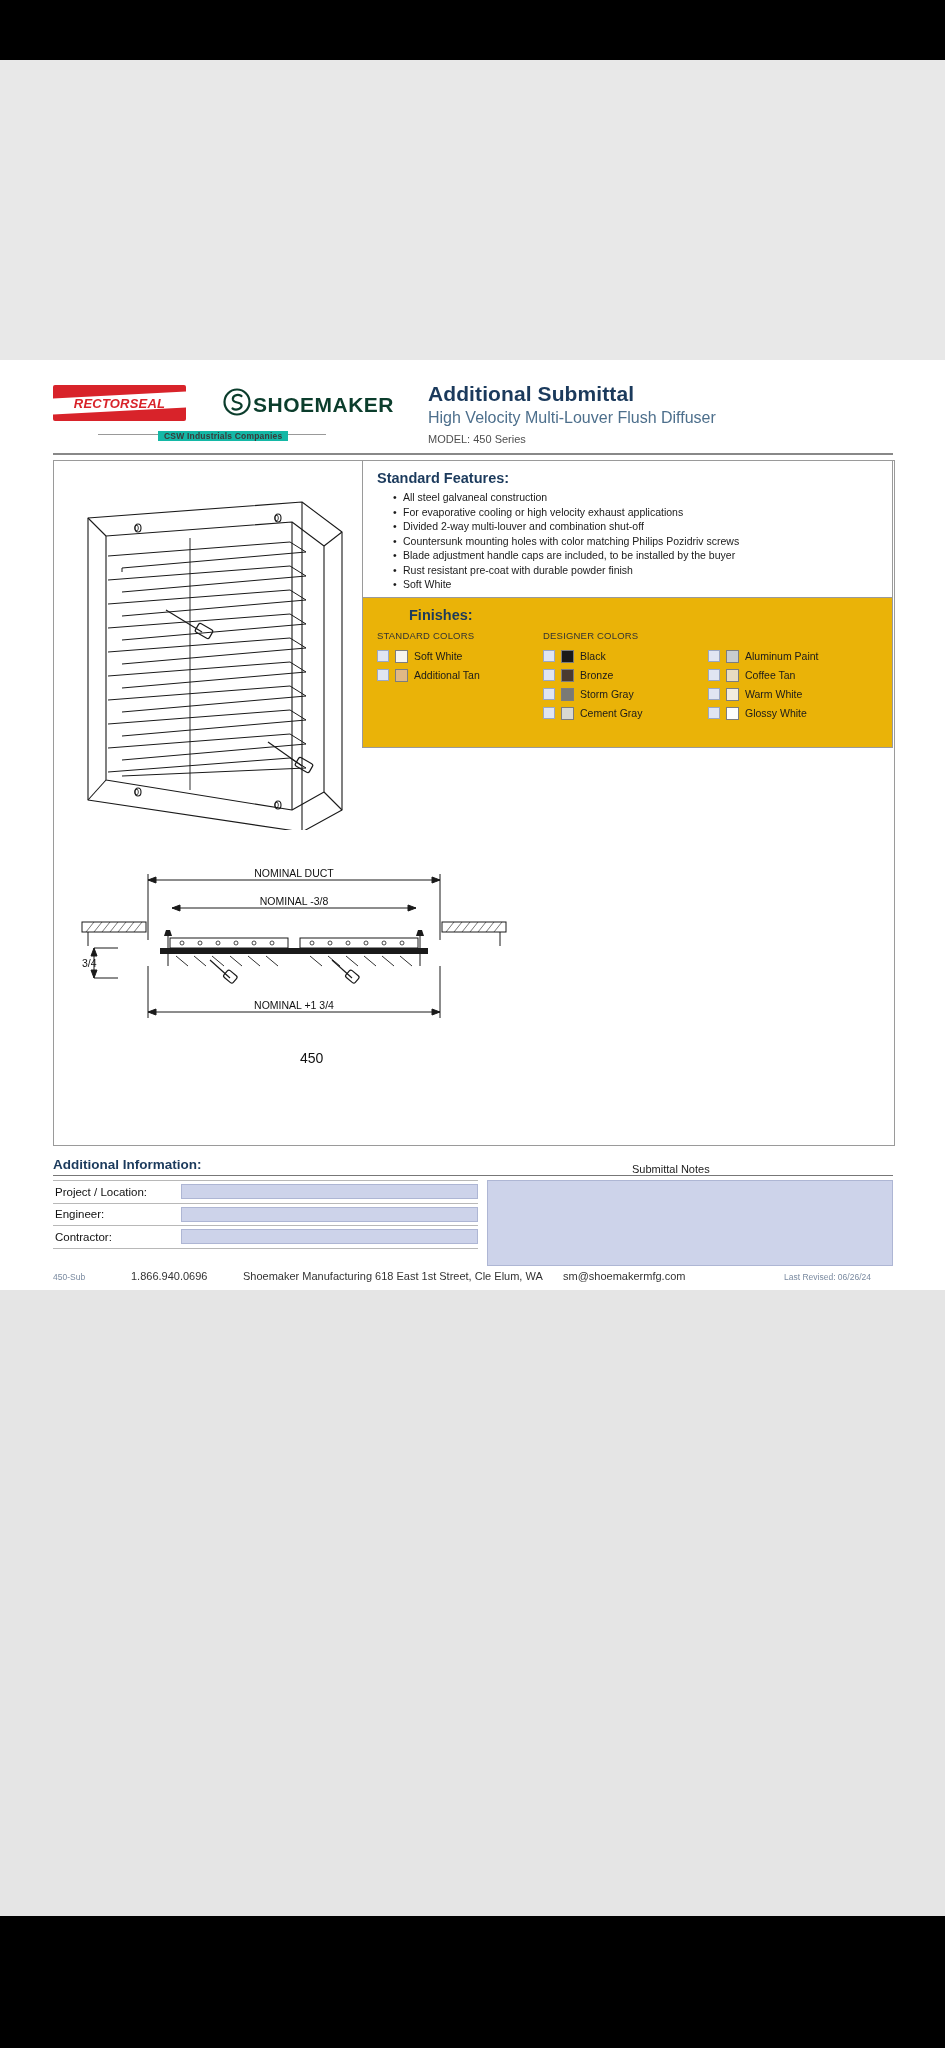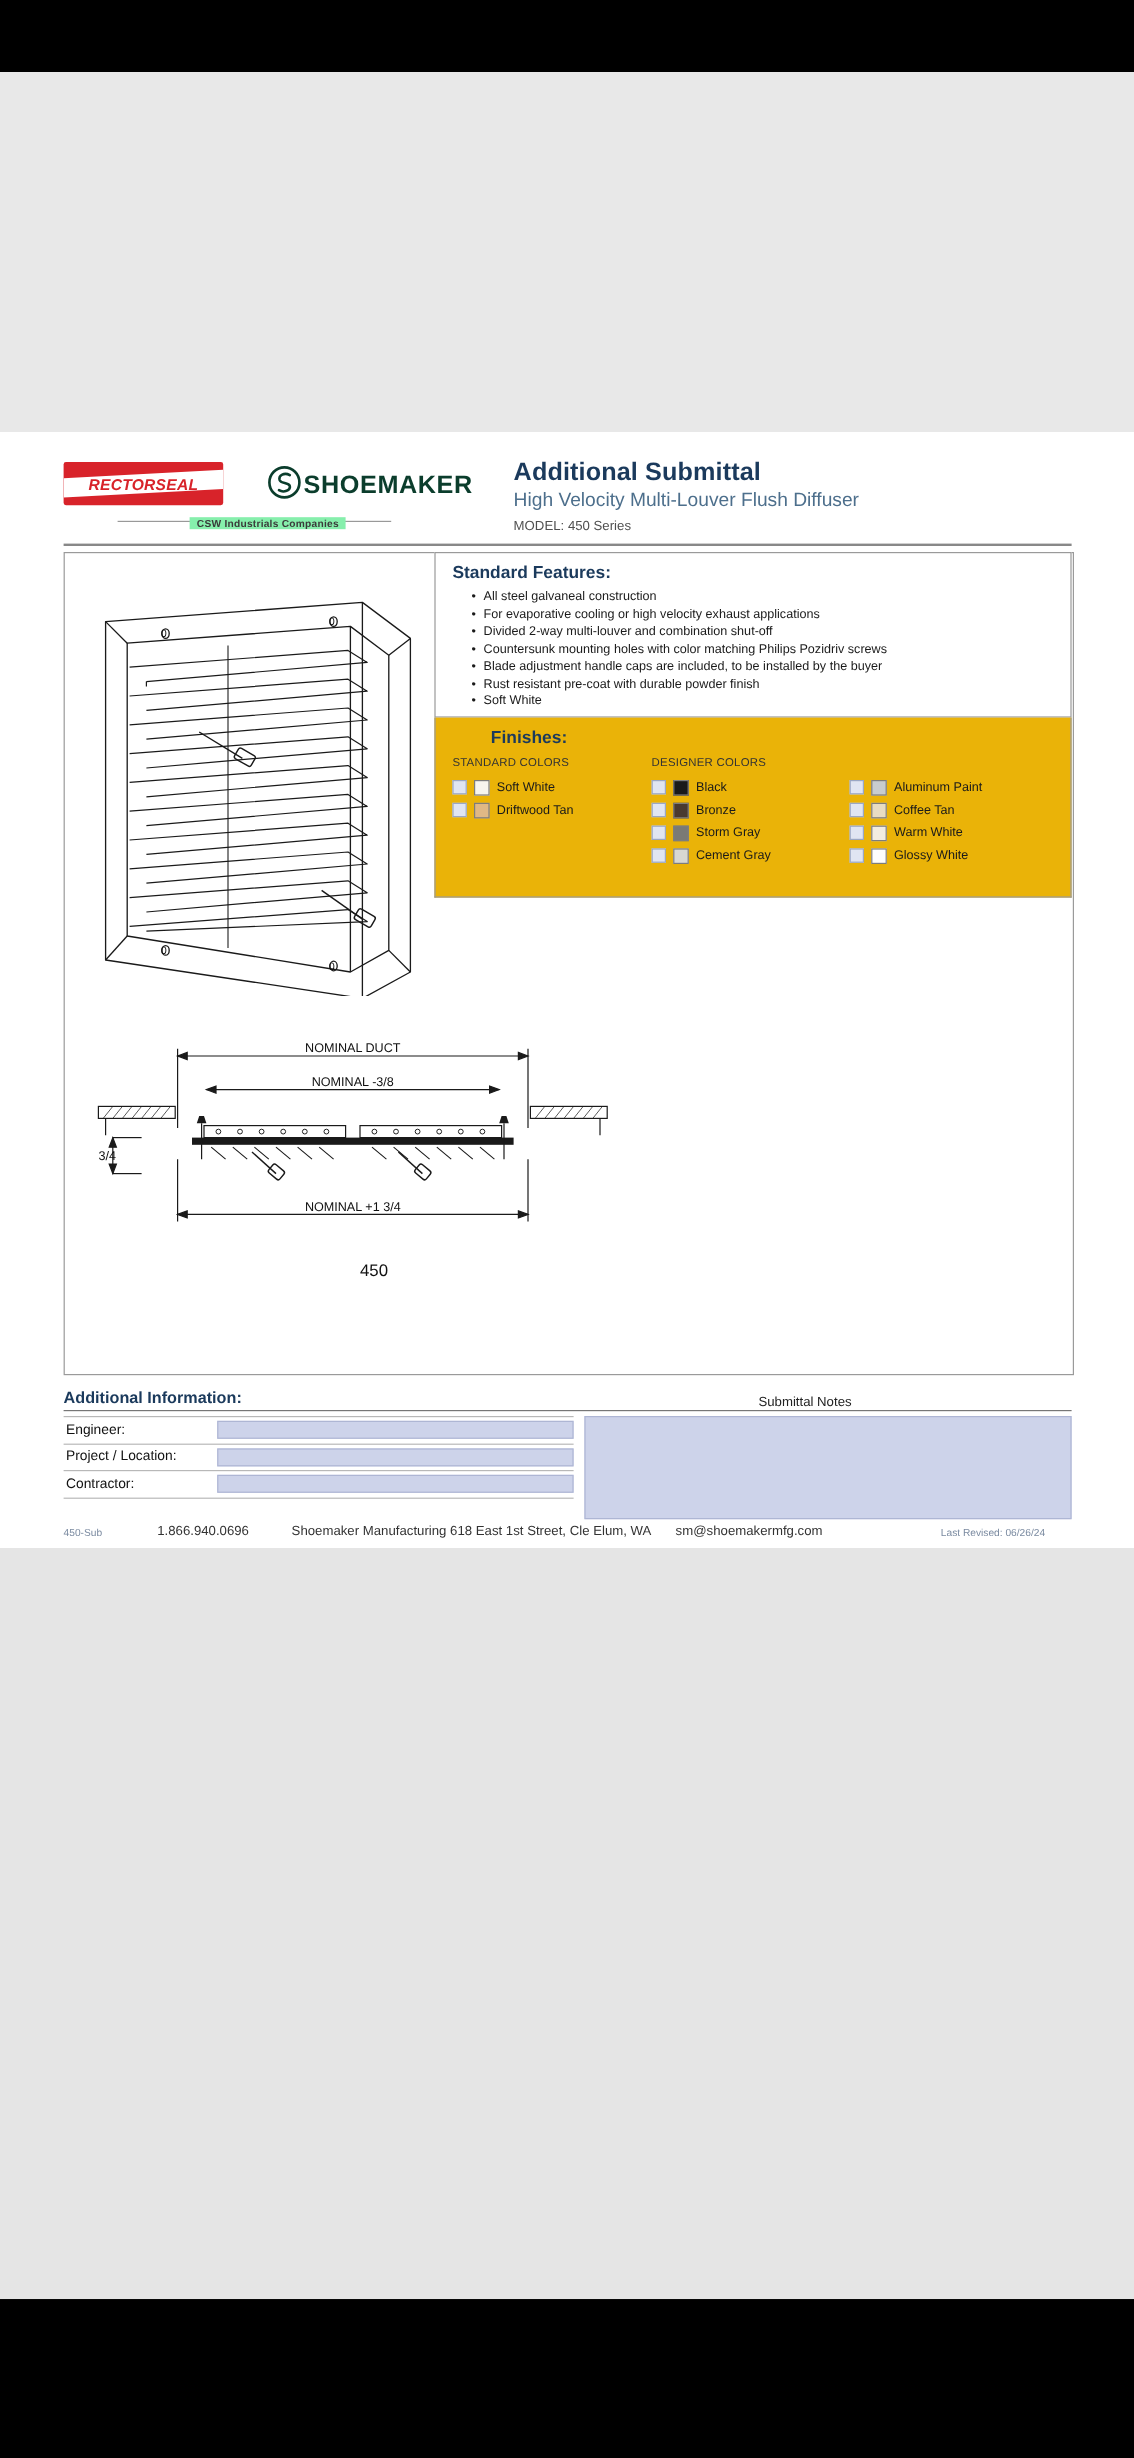--- a/index.html
+++ b/index.html
@@ -84,21 +84,21 @@
   }
   .csw-line {
     position: absolute;
     left: 45px; top: 52px;
     width: 228px;
     border-top: 1px solid #999;
   }
   .csw-text {
     position: absolute;
     left: 105px; top: 49px;
-    background: #86efac;
+    background: #14b8a6;
     padding: 0 6px;
     font-size: 8.5px;
     color: #3a3a3a;
     font-weight: bold;
     letter-spacing: 0.2px;
   }
   .logo-shoemaker {
     position: absolute;
     left: 170px; top: 2px;
     width: 150px; height: 38px;
@@ -388,21 +388,21 @@
 
       <div class="swatch-col c1">
         <div class="swatch-row">
           <span class="chk"></span>
           <span class="sw" style="background:#f7f5ef"></span>
           <span class="sw-label">Soft White</span>
         </div>
         <div class="swatch-row">
           <span class="chk"></span>
           <span class="sw" style="background:#e0b885"></span>
-          <span class="sw-label">Driftwood Tan</span>
+          <span class="sw-label">Additional Tan</span>
         </div>
       </div>
 
       <div class="swatch-col c2">
         <div class="swatch-row">
           <span class="chk"></span>
           <span class="sw" style="background:#1a1a1a"></span>
           <span class="sw-label">Black</span>
         </div>
         <div class="swatch-row">
@@ -600,25 +600,25 @@
   </svg>
 
   <div class="draw-label-450">450</div>
 
   <div class="addl-title">Additional Information:</div>
   <div class="addl-rule"></div>
   <div class="notes-title">Submittal Notes</div>
 
   <div class="addl-table">
     <div class="addl-row">
-      <div class="addl-label">Engineer:</div>
+      <div class="addl-label">Project / Location:</div>
       <div class="addl-field"></div>
     </div>
     <div class="addl-row">
-      <div class="addl-label">Project / Location:</div>
+      <div class="addl-label">Engineer:</div>
       <div class="addl-field"></div>
     </div>
     <div class="addl-row">
       <div class="addl-label">Contractor:</div>
       <div class="addl-field"></div>
     </div>
   </div>
 
   <div class="notes-field"></div>
 

